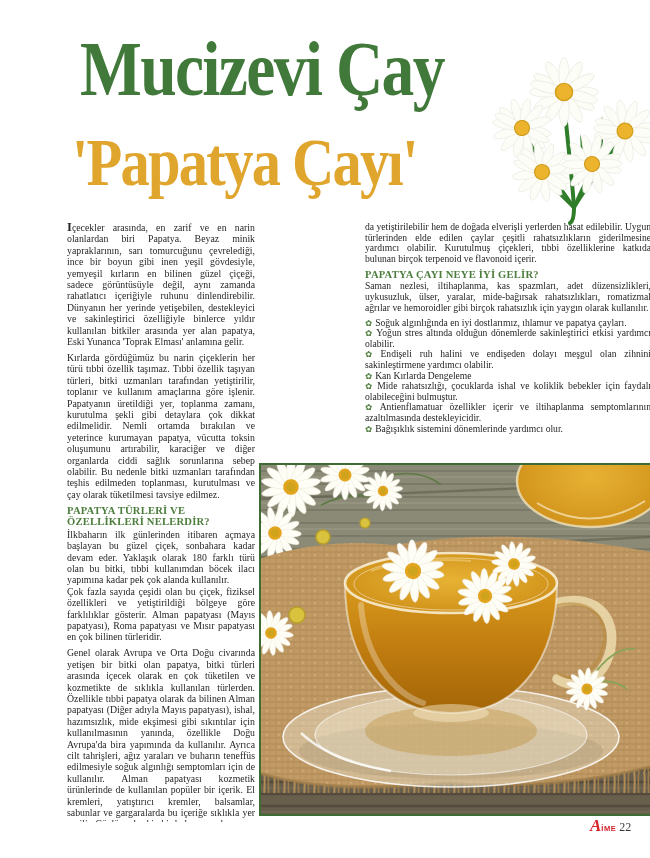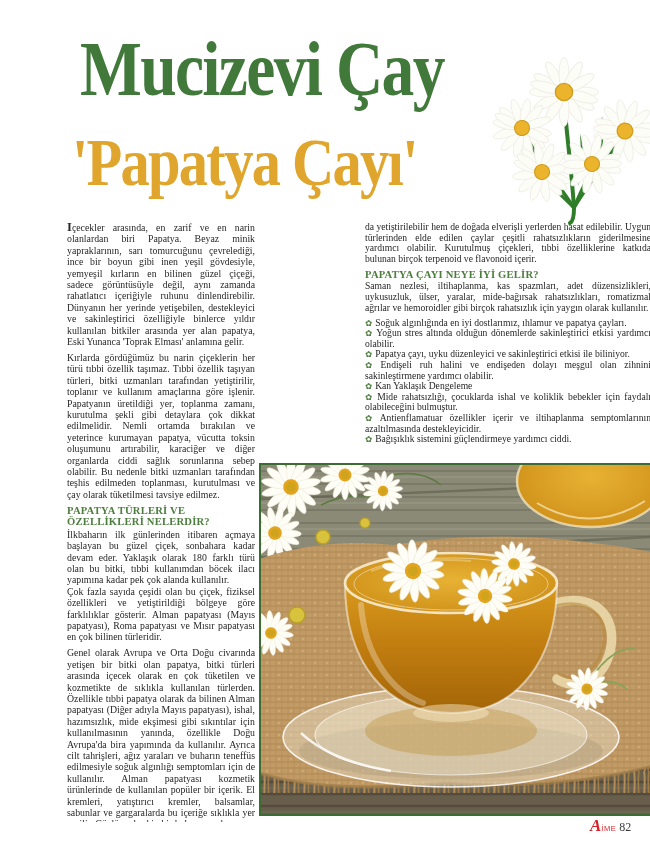--- a/index.html
+++ b/index.html
@@ -48,21 +48,21 @@
     border:2px solid #3c6b33;background:#c29c6b;
   }
   .photo svg{display:block;}
   
   .footer{position:absolute;left:558px;top:816px;white-space:nowrap;}
   .logo-a{
     color:#d6232a;font-weight:bold;font-style:italic;font-size:17px;
     font-family:"Liberation Serif",serif;
   }
   .logo-name{
-    color:#d6232a;font-weight:normal;font-size:7.5px;letter-spacing:.5px;
+    color:#d6232a;font-weight:bold;font-size:7.5px;letter-spacing:.5px;
     font-family:"Liberation Sans",sans-serif;
   }
   .page-num{color:#3a3a3a;font-size:12px;margin-left:3px;font-family:"Liberation Serif",serif;}
 </style>
 </head>
 <body>
 
 <div class="page">
 
   <div class="title1">Mucizevi Çay</div>
@@ -121,26 +121,25 @@
     <p>Genel olarak Avrupa ve Orta Doğu civarında yetişen bir bitki olan papatya, bitki türleri arasında içecek olarak en çok tüketilen ve kozmetikte de sıklıkla kullanılan türlerden. Özellikle tıbbi papatya olarak da bilinen Alman papatyası (Diğer adıyla Mayıs papatyası), ishal, hazımsızlık, mide ekşimesi gibi sıkıntılar için kullanılmasının yanında, özellikle Doğu Avrupa'da bira yapımında da kullanılır. Ayrıca cilt tahrişleri, ağız yaraları ve buharın teneffüs edilmesiyle soğuk algınlığı semptomları için de kullanılır. Alman papatyası kozmetik ürünlerinde de kullanılan popüler bir içerik. El kremleri, yatıştırıcı kremler, balsamlar, sabunlar ve gargaralarda bu içeriğe sıklıkla yer verilir. Güçlü ve keskin bir kokusu vardır.</p>
 
   </div>
 
   <div class="colR">
     <p>da yetiştirilebilir hem de doğada elverişli yerlerden hasat edilebilir. Uygun türlerinden elde edilen çaylar çeşitli rahatsızlıkların giderilmesine yardımcı olabilir. Kurutulmuş çiçekleri, tıbbi özelliklerine katkıda bulunan birçok terpenoid ve flavonoid içerir.</p>
     <div class="h-green">PAPATYA ÇAYI NEYE İYİ GELİR?</div>
     <p>Saman nezlesi, iltihaplanma, kas spazmları, adet düzensizlikleri, uykusuzluk, ülser, yaralar, mide-bağırsak rahatsızlıkları, romatizmal ağrılar ve hemoroidler gibi birçok rahatsızlık için yaygın olarak kullanılır.</p>
     <div class="bullet"><span class="bi">✿</span><span>Soğuk algınlığında en iyi dostlarımız, ıhlamur ve papatya çayları.</span></div>
     <div class="bullet"><span class="bi">✿</span><span>Yoğun stres altında olduğun dönemlerde sakinleştirici etkisi yardımcı olabilir.</span></div>
-    <div class="bullet"><span class="bi">✿</span><span>Papatya çayı, uyku düzenleyici ve sakinleştirici etkisi ile biliniyor.</span></div>
     <div class="bullet"><span class="bi">✿</span><span>Endişeli ruh halini ve endişeden dolayı meşgul olan zihnini sakinleştirmene yardımcı olabilir.</span></div>
-    <div class="bullet"><span class="bi">✿</span><span>Kan Yaklaşık Dengeleme</span></div>
+    <div class="bullet"><span class="bi">✿</span><span>Kan Kırlarda Dengeleme</span></div>
     <div class="bullet"><span class="bi">✿</span><span>Mide rahatsızlığı, çocuklarda ishal ve koliklik bebekler için faydalı olabileceğini bulmuştur.</span></div>
     <div class="bullet"><span class="bi">✿</span><span>Antienflamatuar özellikler içerir ve iltihaplanma semptomlarının azaltılmasında destekleyicidir.</span></div>
-    <div class="bullet"><span class="bi">✿</span><span>Bağışıklık sistemini güçlendirmeye yardımcı ciddi.</span></div>
+    <div class="bullet"><span class="bi">✿</span><span>Bağışıklık sistemini dönemlerinde yardımcı olur.</span></div>
   </div>
 
   <div class="photo">
     <svg width="389" height="349" viewBox="0 0 389 349">
       <defs>
         <pattern id="burlap" width="12" height="12" patternUnits="userSpaceOnUse">
           <rect width="12" height="12" fill="#c19a66"></rect>
           <path d="M0,3 H12 M0,9 H12" stroke="#a8834f" stroke-width="1.6" opacity=".55"></path>
           <path d="M3,0 V12 M9,0 V12" stroke="#b28b55" stroke-width="1.4" opacity=".5"></path>
           <circle cx="6" cy="6" r="1" fill="#d8b583" opacity=".7"></circle>
@@ -252,16 +251,16 @@
 
       <g fill="none" stroke="#86a456" stroke-width="1.6">
         <path d="M330,214 C344,192 360,182 374,184"></path>
         <path d="M326,220 C342,214 356,216 366,224"></path>
       </g>
       <use href="#pdaisy" transform="translate(326,224) rotate(-12) scale(.85)"></use>
     </svg>
   </div>
 
   <div class="footer">
-    <span class="logo-a">A</span><span class="logo-name">İME</span><span class="page-num">82</span>
+    <span class="logo-a">A</span><span class="logo-name">İME</span><span class="page-num">22</span>
   </div>
 
 </div>
 
 </body></html>

